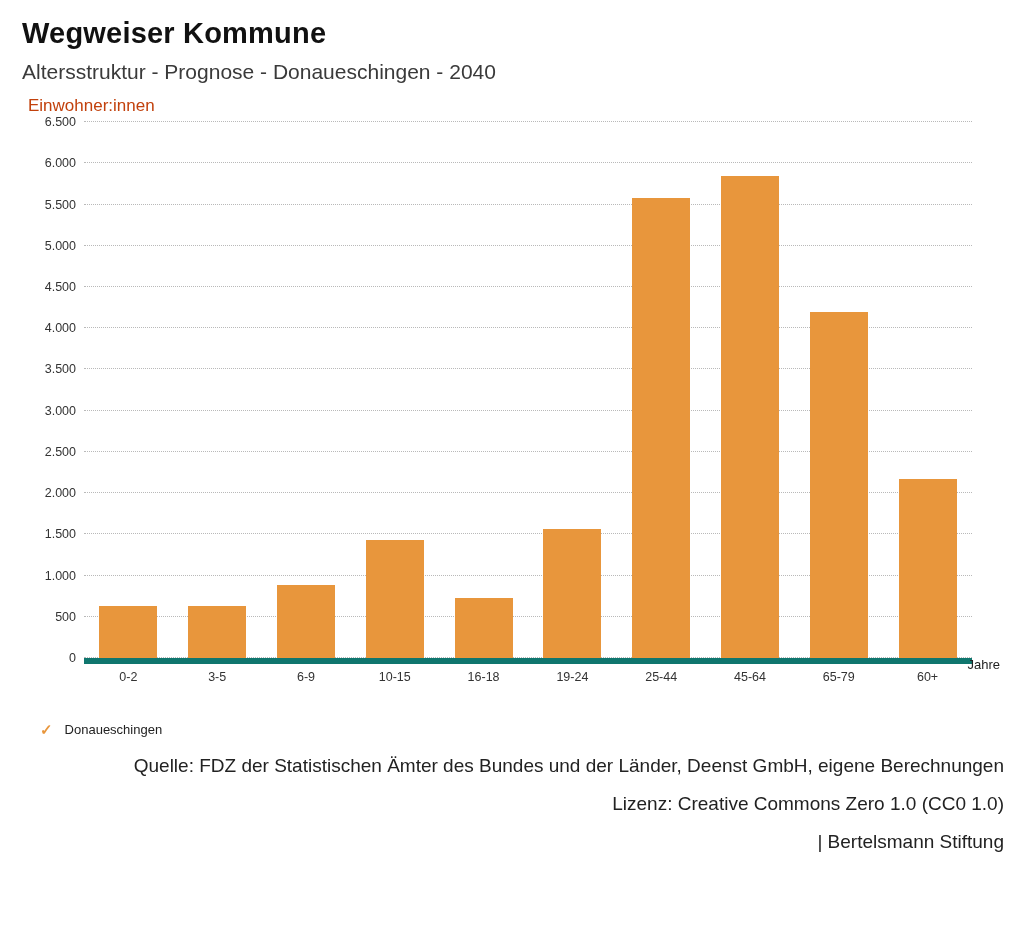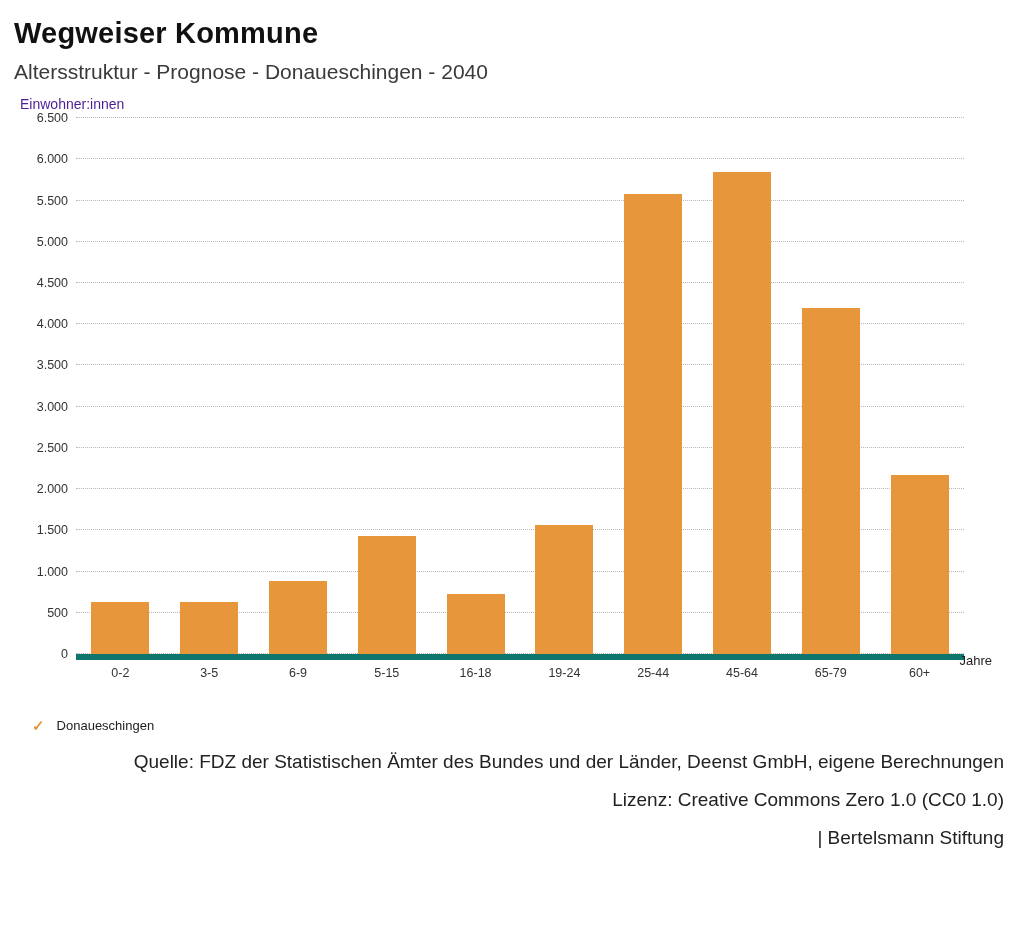--- a/index.html
+++ b/index.html
@@ -12,21 +12,21 @@
     background: #ffffff;
     font-family: "Liberation Sans", sans-serif;
     color: #1a1a1a;
     overflow: hidden;
   }
   .page {
     position: relative;
     width: 1024px;
     height: 946px;
     box-sizing: border-box;
-    padding: 18px 20px 0 14px;
+    padding: 18px 20px 0 22px;
   }
   .title {
     font-size: 29px;
     font-weight: bold;
     letter-spacing: 0.2px;
     color: #111111;
     margin: 0 0 10px 0;
     line-height: 1.1;
   }
   .subtitle {
@@ -36,22 +36,22 @@
     margin: 0 0 12px 0;
     line-height: 1.15;
   }
   .subsubtitle {
     font-size: 15px;
     font-weight: bold;
     color: #1a1a1a;
     margin: 0 0 18px 0;
   }
   .y-axis-title {
-    font-size: 14px;
-    color: #4c1d95;
+    font-size: 17px;
+    color: #c2410c;
     margin-left: 6px;
     margin-bottom: 6px;
   }
 
   
   .chart-wrap {
     position: relative;
     width: 986px;
     height: 590px;
     margin-left: 0;
@@ -239,21 +239,21 @@
           </div>
           <div class="bar-slot">
             <div class="bar" title="80+: 2175" style="height: 33.4615%; background: rgb(232, 150, 60);"></div>
           </div>
         </div>
     </div>
     <div class="xlabels">
         <div class="xlabel">0-2</div>
         <div class="xlabel">3-5</div>
         <div class="xlabel">6-9</div>
-        <div class="xlabel">5-15</div>
+        <div class="xlabel">10-15</div>
         <div class="xlabel">16-18</div>
         <div class="xlabel">19-24</div>
         <div class="xlabel">25-44</div>
         <div class="xlabel">45-64</div>
         <div class="xlabel">65-79</div>
         <div class="xlabel">60+</div>
       </div>
     <div class="x-axis-title">Jahre</div>
   </div>
 

